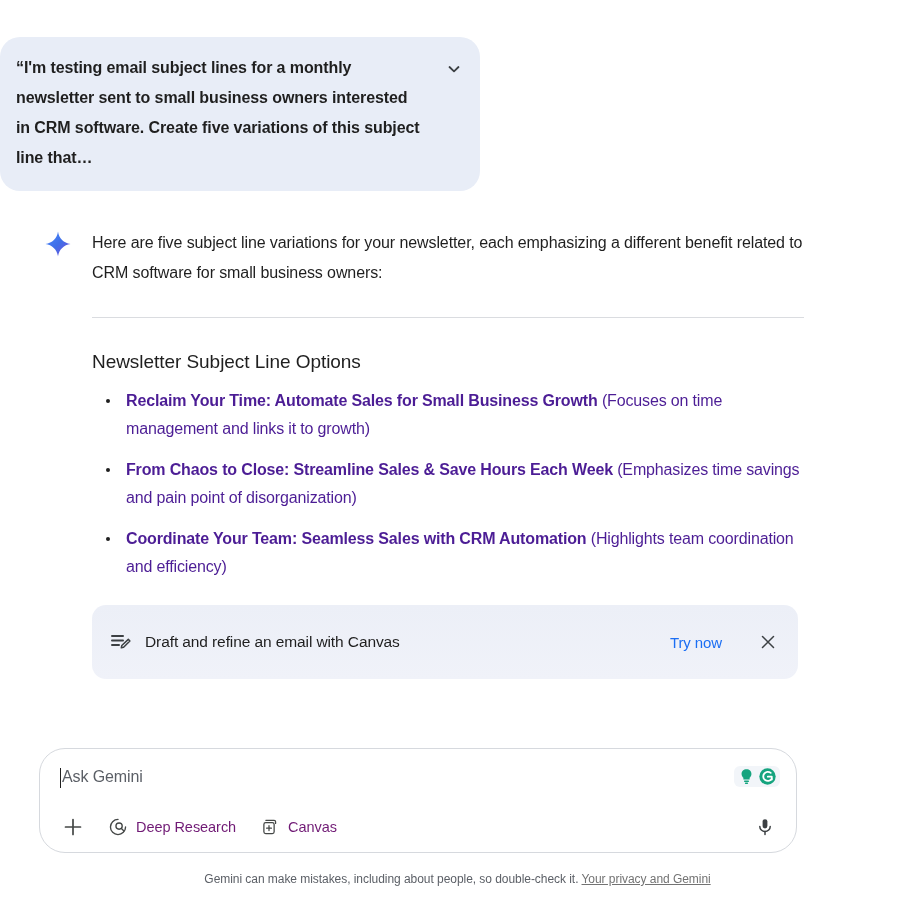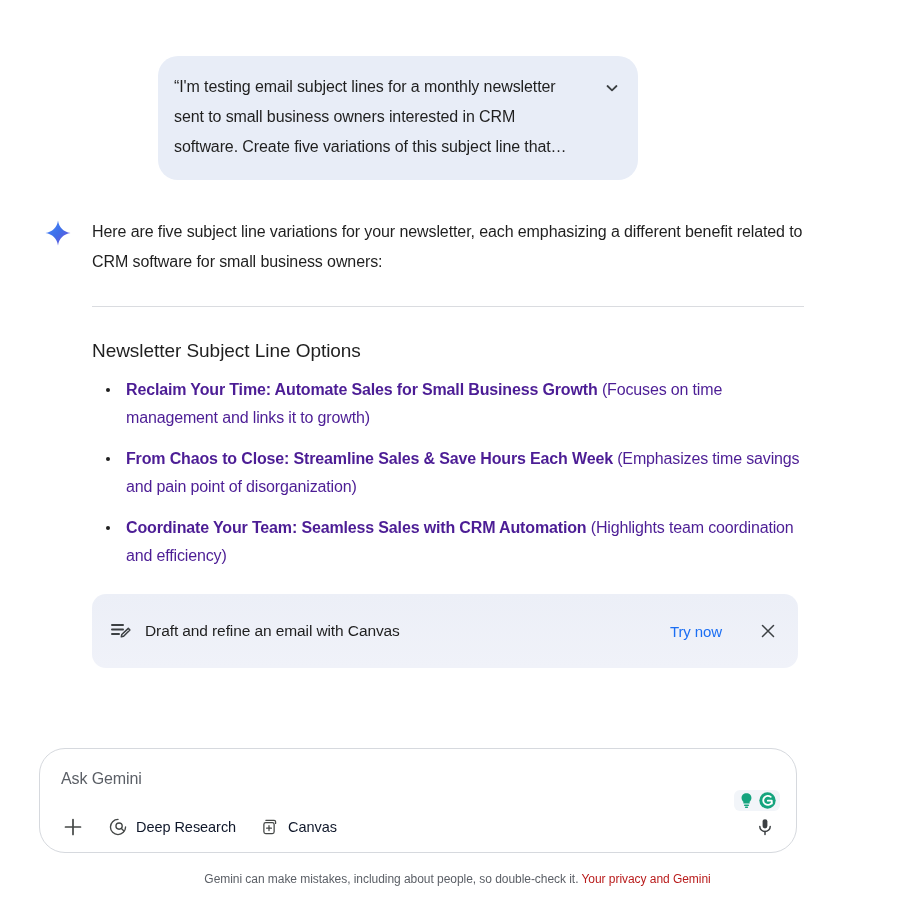--- a/index.html
+++ b/index.html
@@ -24,22 +24,23 @@
     position: absolute;
     left: 0; top: 0;
     width: 915px;
     height: 745px;
     overflow: hidden;
   }
 
   
   .user-row {
     display: flex;
-    justify-content: center;
-    padding: 56px 119px 0 0;
+    justify-content: flex-start;
+    padding: 37px 119px 0 0;
+    font-weight: bold;
   }
   .user-bubble {
     position: relative;
     background: #e8edf7;
     border-radius: 20px;
     padding: 16px 56px 18px 16px;
     max-width: 480px;
     width: 480px;
   }
   .user-bubble-text {
@@ -179,21 +180,20 @@
     height: 105px;
     border: 1px solid #d6d9de;
     border-radius: 26px;
     background: #ffffff;
   }
   .composer-input-row {
     display: flex;
     align-items: flex-start;
     padding: 17px 16px 0 20px;
     height: 50px;
-    flex-direction: column;
   }
   .caret {
     width: 1px;
     height: 20px;
     background: #1f1f1f;
     margin-top: 2px;
   }
   .placeholder {
     font-size: 16px;
     color: #5b5f66;
@@ -231,21 +231,21 @@
     gap: 8px;
     margin-right: 24px;
     cursor: pointer;
   }
   .chip-icon {
     width: 20px; height: 20px;
     display: flex; align-items: center; justify-content: center;
   }
   .chip-label {
     font-size: 14.5px;
-    color: #0f172a;
+    color: #701a75;
     letter-spacing: -0.05px;
   }
   .mic {
     margin-left: auto;
     width: 26px; height: 26px;
     display: flex; align-items: center; justify-content: center;
     cursor: pointer;
   }
 
   
@@ -253,21 +253,22 @@
     position: absolute;
     left: 0;
     top: 872px;
     width: 915px;
     text-align: center;
     font-size: 12px;
     color: #5b5f66;
     letter-spacing: -0.05px;
   }
   .footer-link {
-    color: #b91c1c;
+    color: #737373;
+    text-decoration: underline;
     cursor: pointer;
   }
 </style>
 </head>
 <body>
 
 <div id="app">
 
   <div class="conversation">
 

